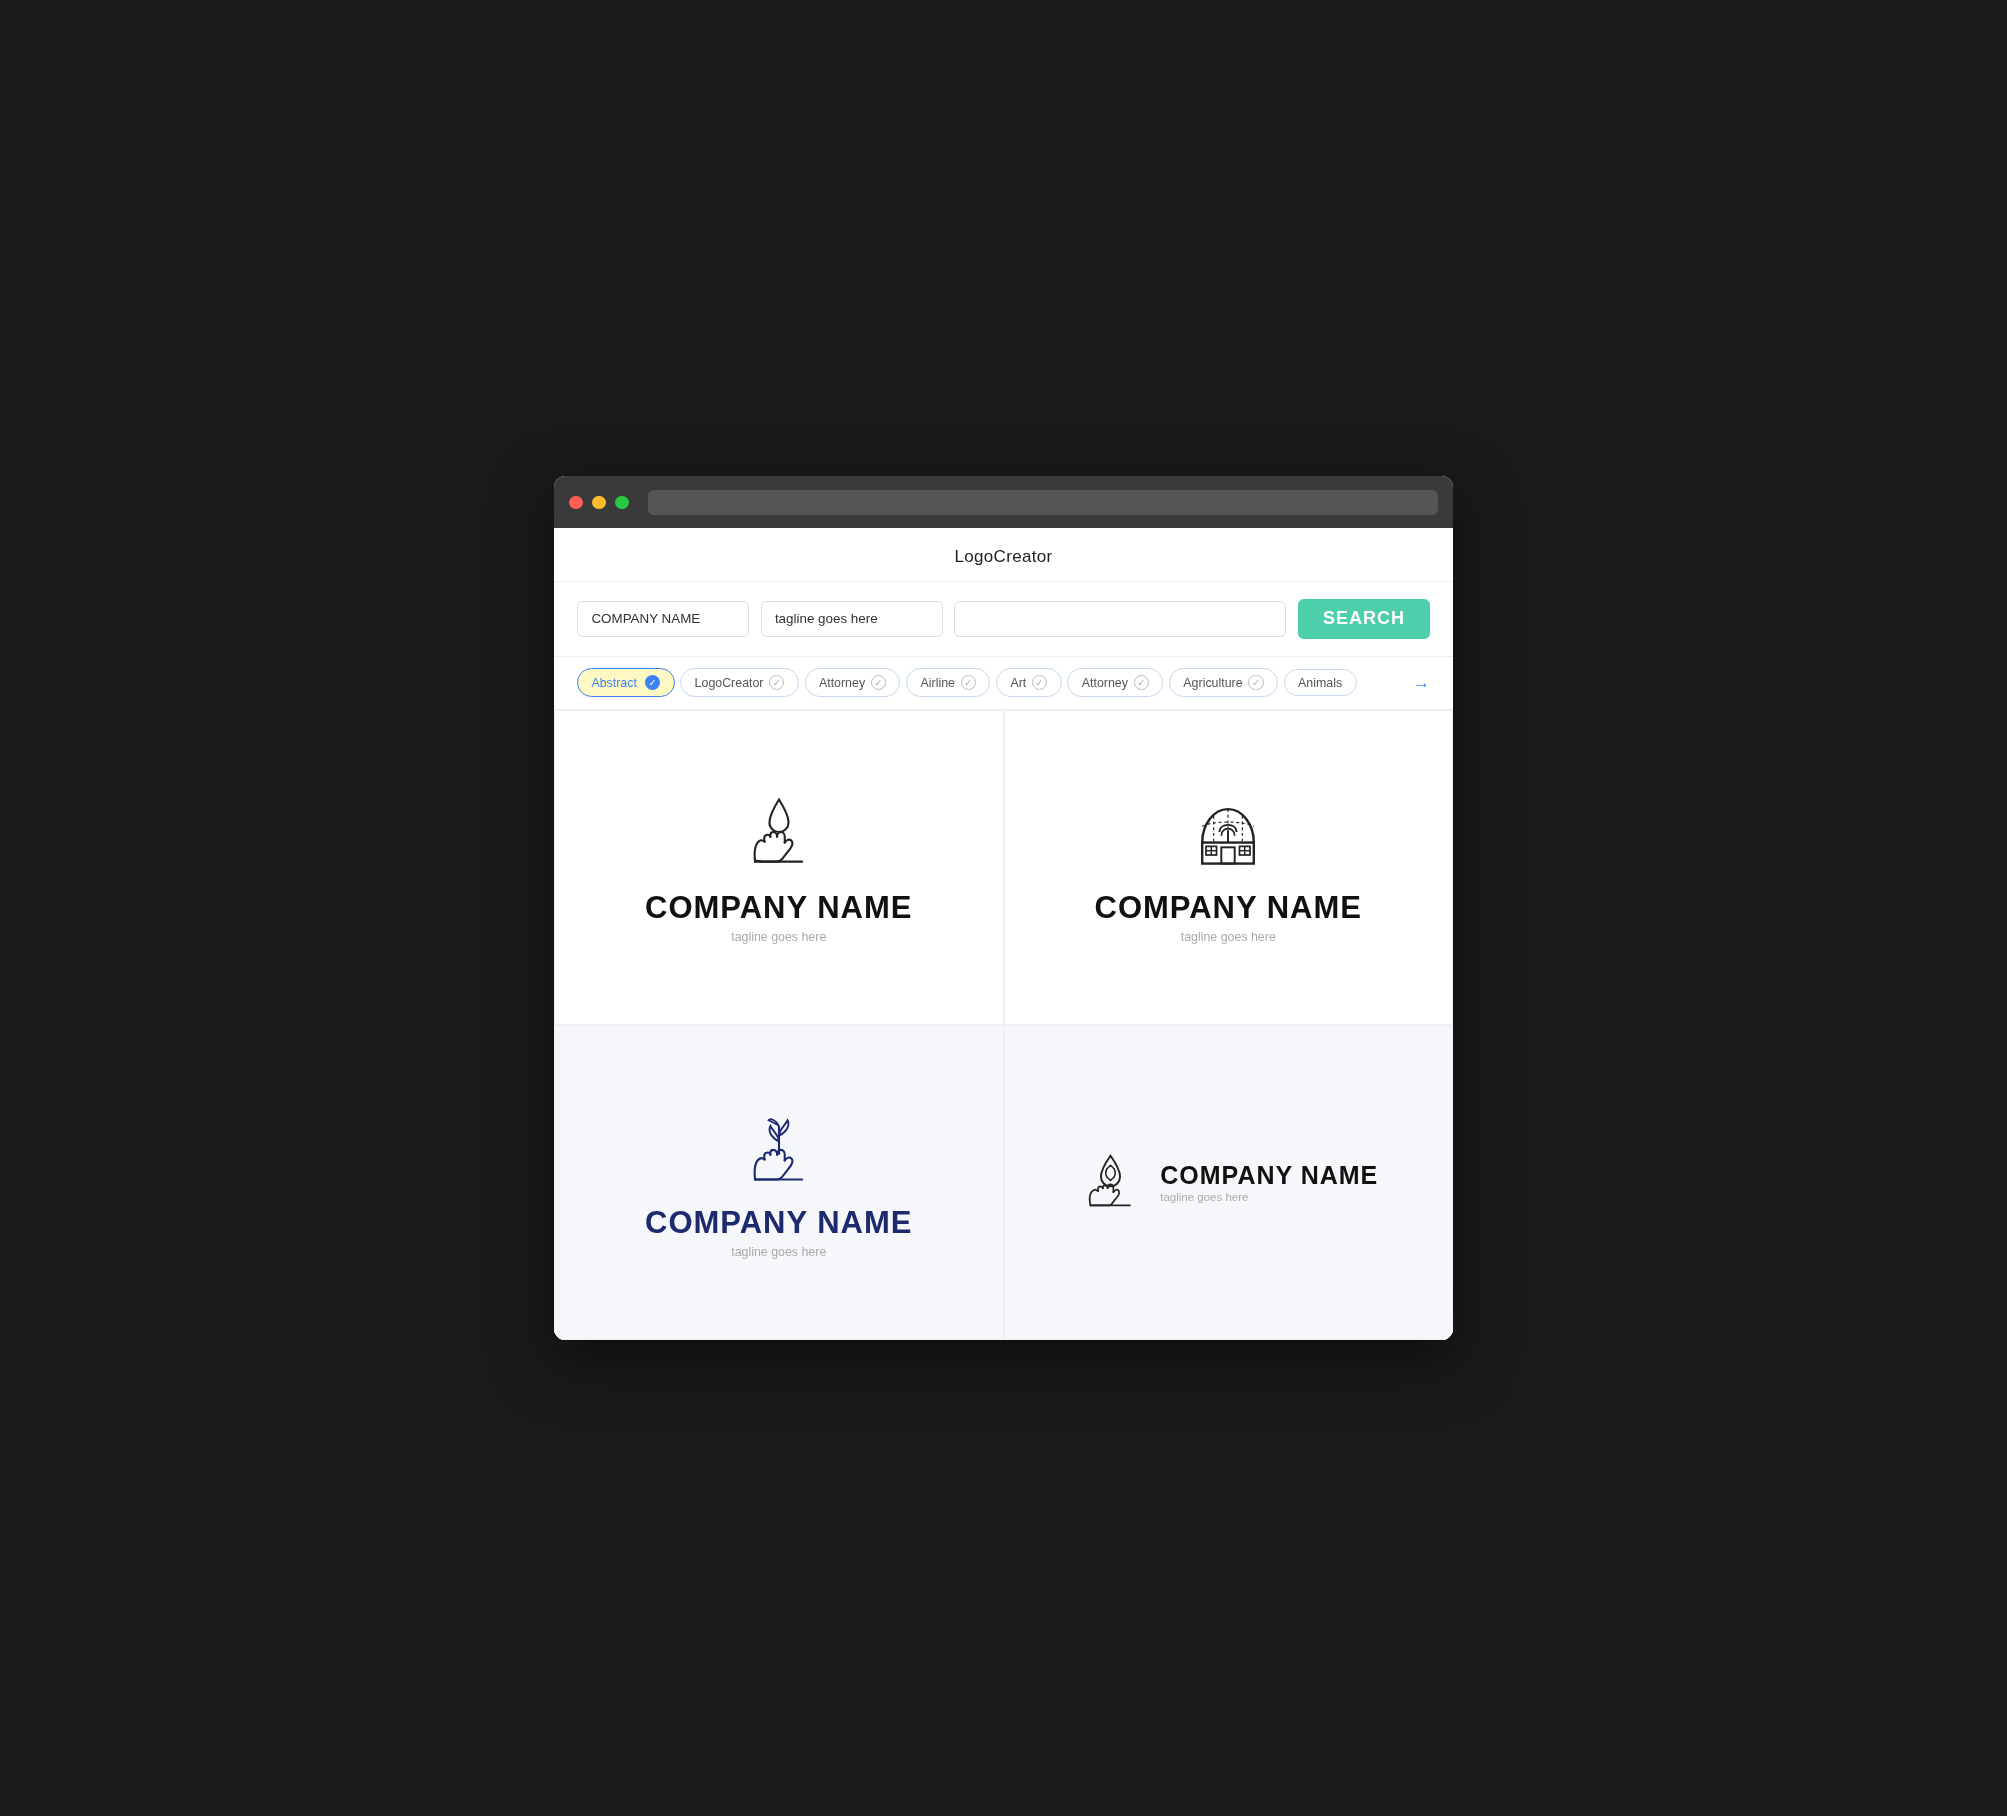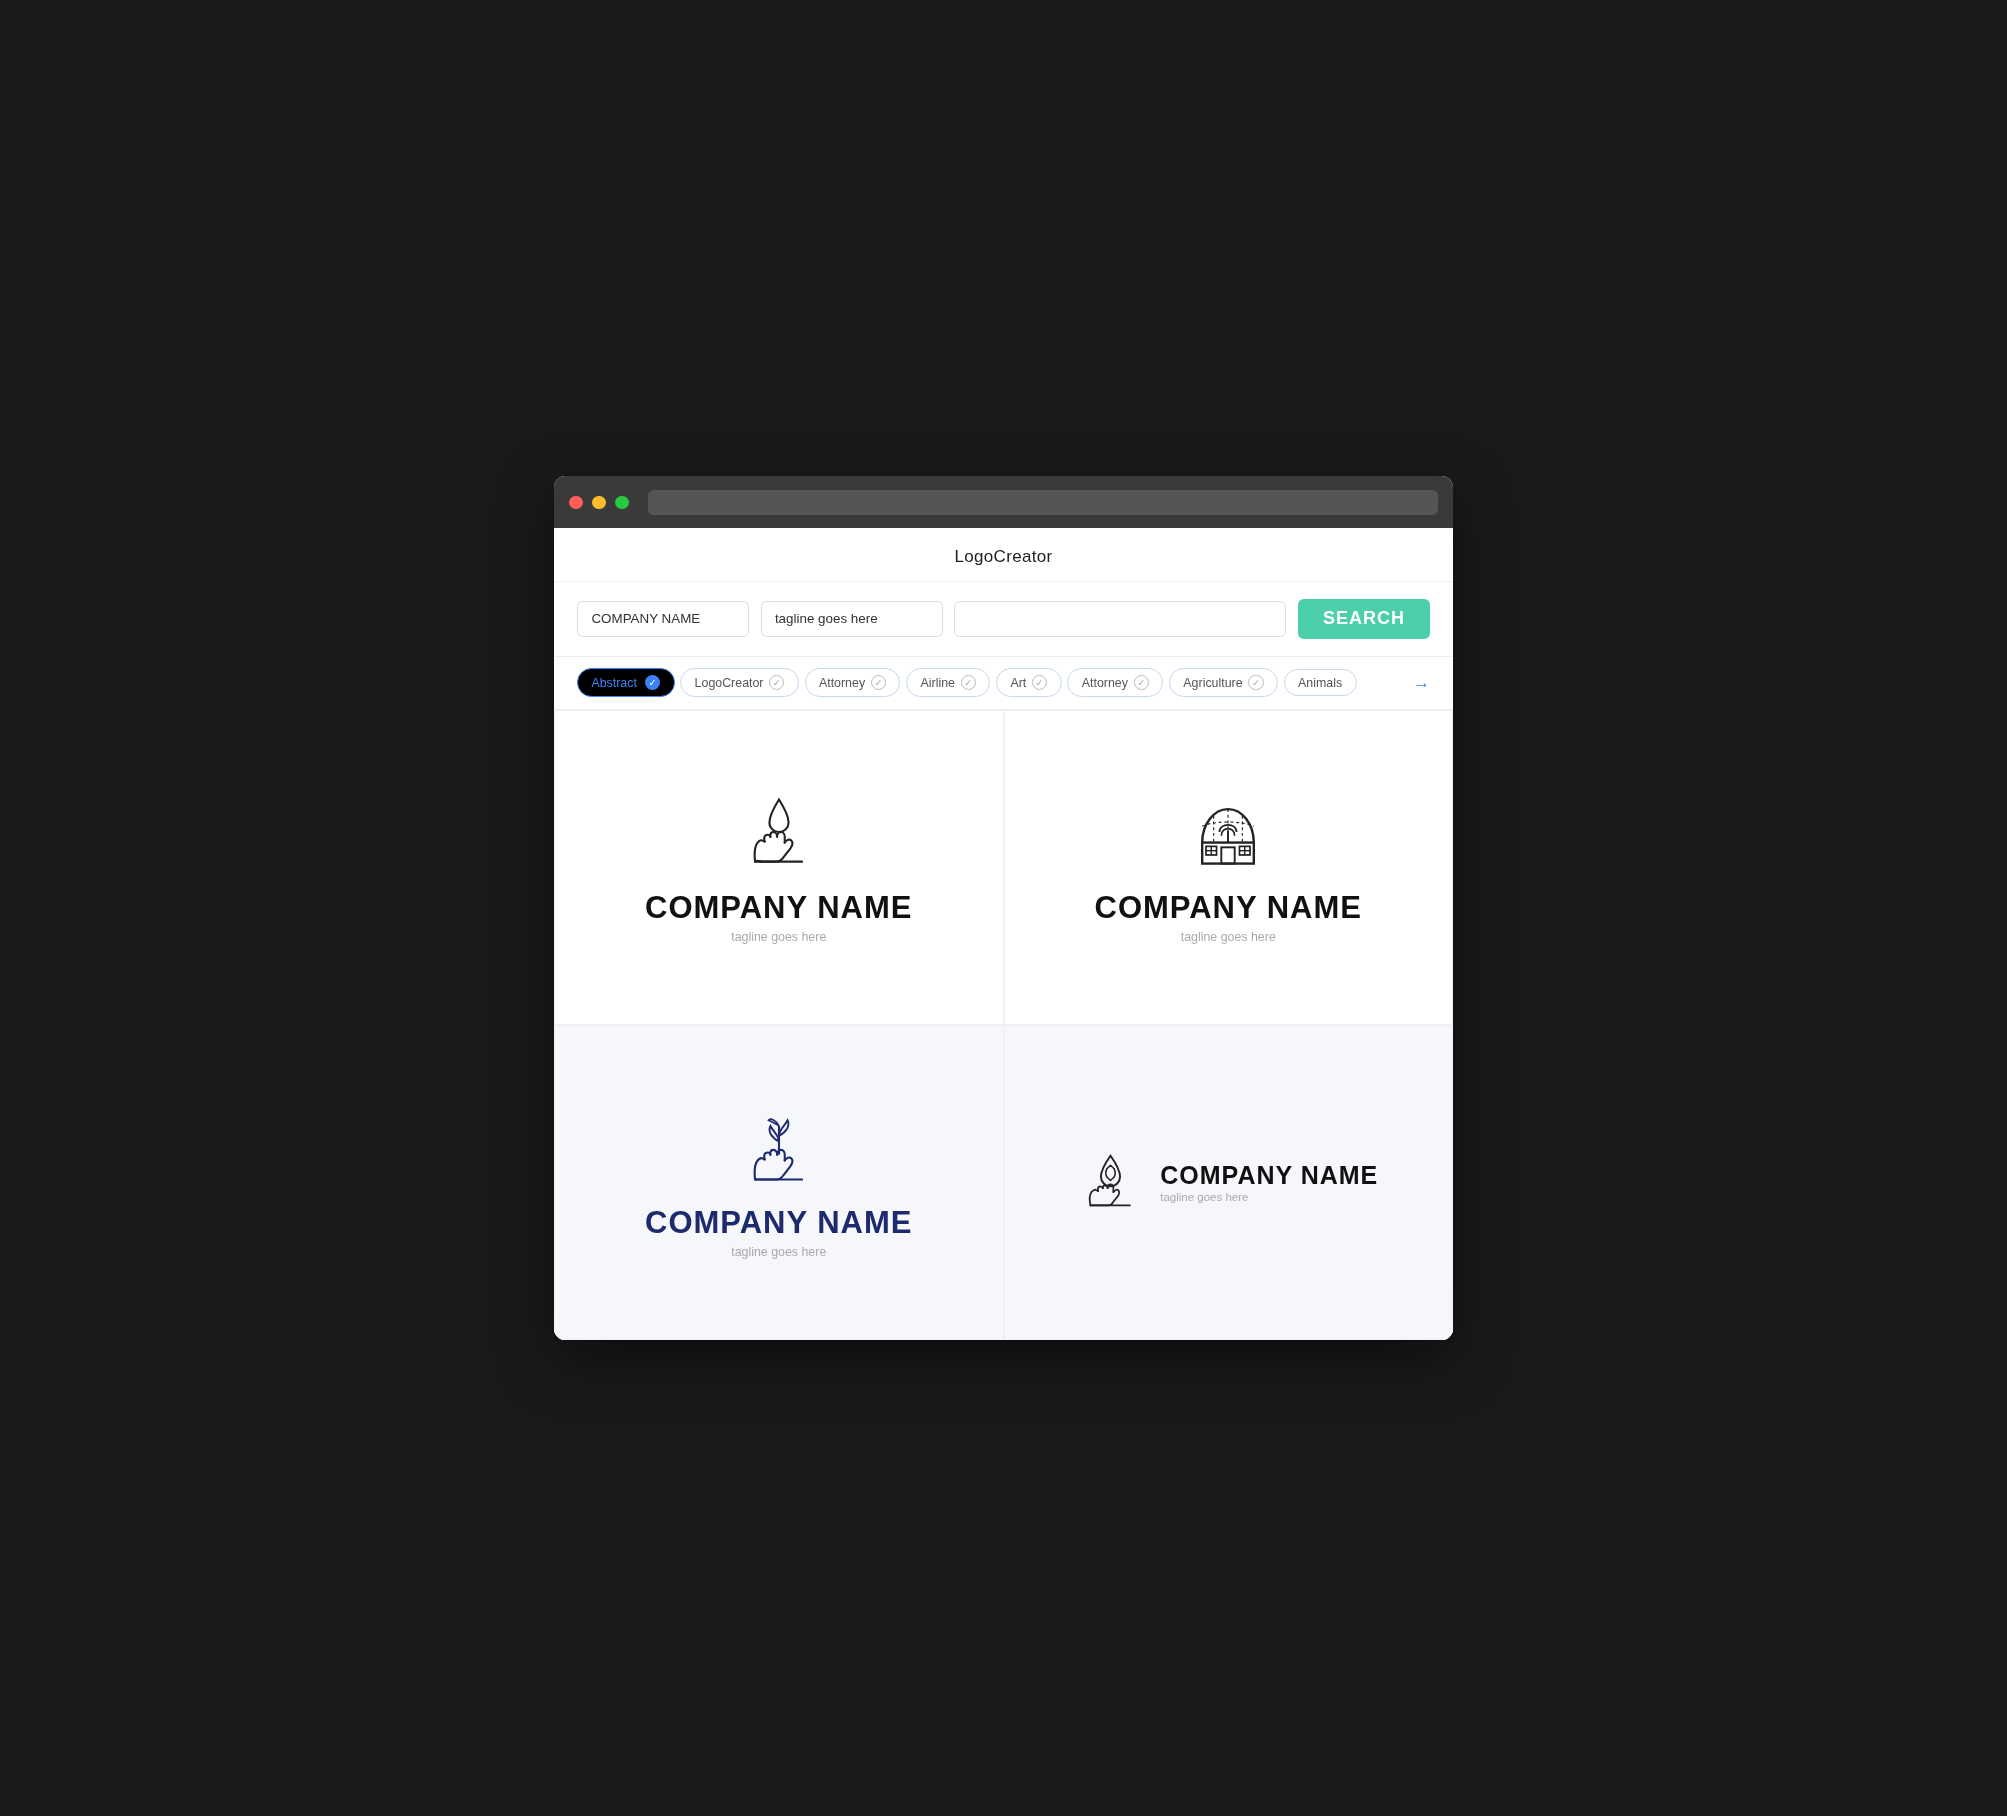--- a/index.html
+++ b/index.html
@@ -109,21 +109,21 @@
       border-radius: 19px;
       font-size: 12.4px;
       color: #555;
       cursor: pointer;
       white-space: nowrap;
       background: #fff;
     }
     .category-chip.active {
       border-color: #3b82f6;
       color: #3b82f6;
-      background: #000000;
+      background: #fef9c3;
       gap: 8px;
     }
     .check-icon {
       width: 15.3px;
       height: 15.3px;
       border-radius: 50%;
       display: flex;
       align-items: center;
       justify-content: center;
       font-size: 9.6px;

